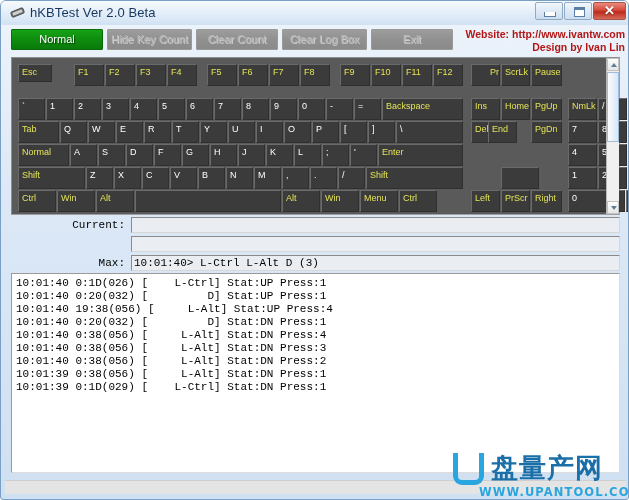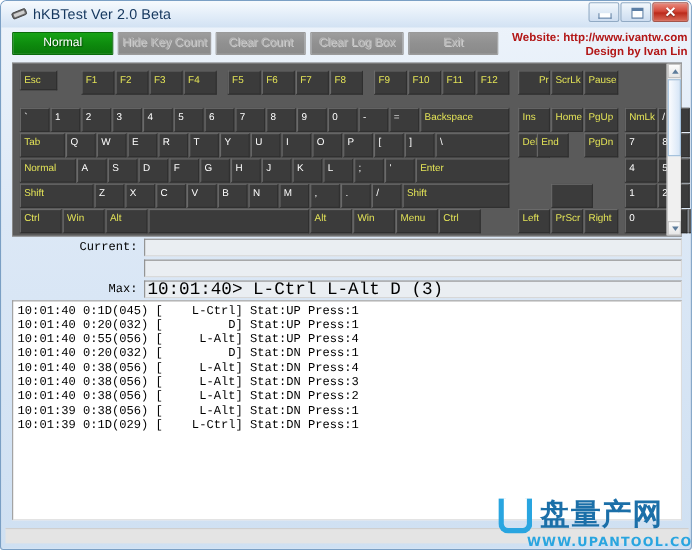--- a/index.html
+++ b/index.html
@@ -151,21 +151,21 @@
     font-family: "Liberation Mono", monospace;
     font-size: 11px; color: #000; text-align: right; line-height: 16px;
     padding-right: 2px;
   }
   .sfield {
     position: absolute; left: 120px; top: 0; width: 489px; height: 16px;
     background: #eaeef2;
     border: 1px solid #8b8b8b;
     border-right-color: #d7d7d7; border-bottom-color: #d7d7d7;
     font-family: "Liberation Mono", monospace;
-    font-size: 16px; color: #000; line-height: 14px; padding-left: 2px;
+    font-size: 11px; color: #000; line-height: 14px; padding-left: 2px;
     overflow: hidden; white-space: nowrap;
   }
   .sfield.filled { background: #eaeef2; }
   #srow1 { top: 0; }
   #srow2 { top: 19px; }
   #srow3 { top: 38px; }
 
   
   #logbox {
     position: absolute; left: 10px; top: 272px; width: 609px; height: 200px;
@@ -565,23 +565,23 @@
     <div class="srow" id="srow2">
       <div class="sfield"></div>
     </div>
     <div class="srow" id="srow3">
       <div class="slabel">Max:</div>
       <div class="sfield filled">10:01:40&gt; L-Ctrl L-Alt D (3)</div>
     </div>
   </div>
 
   <div id="logbox">
-      <div class="logline">10:01:40 0:1D(045) [    L-Ctrl] Stat:UP Press:1</div>
+      <div class="logline">10:01:40 0:1D(026) [    L-Ctrl] Stat:UP Press:1</div>
       <div class="logline">10:01:40 0:20(032) [         D] Stat:UP Press:1</div>
-      <div class="logline">10:01:40 0:55(056) [     L-Alt] Stat:UP Press:4</div>
+      <div class="logline">10:01:40 19:38(056) [     L-Alt] Stat:UP Press:4</div>
       <div class="logline">10:01:40 0:20(032) [         D] Stat:DN Press:1</div>
       <div class="logline">10:01:40 0:38(056) [     L-Alt] Stat:DN Press:4</div>
       <div class="logline">10:01:40 0:38(056) [     L-Alt] Stat:DN Press:3</div>
       <div class="logline">10:01:40 0:38(056) [     L-Alt] Stat:DN Press:2</div>
       <div class="logline">10:01:39 0:38(056) [     L-Alt] Stat:DN Press:1</div>
       <div class="logline">10:01:39 0:1D(029) [    L-Ctrl] Stat:DN Press:1</div>
     </div>
 
   <div id="bottomstrip"></div>
 

